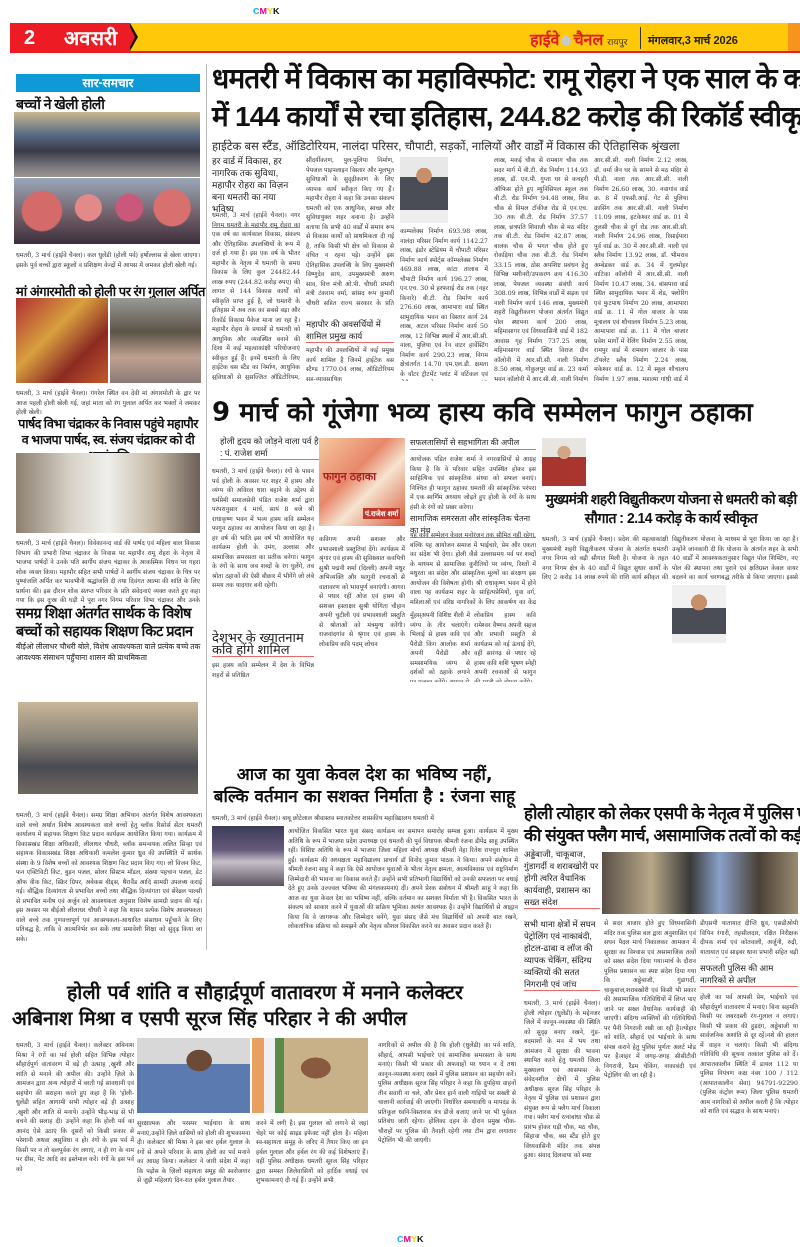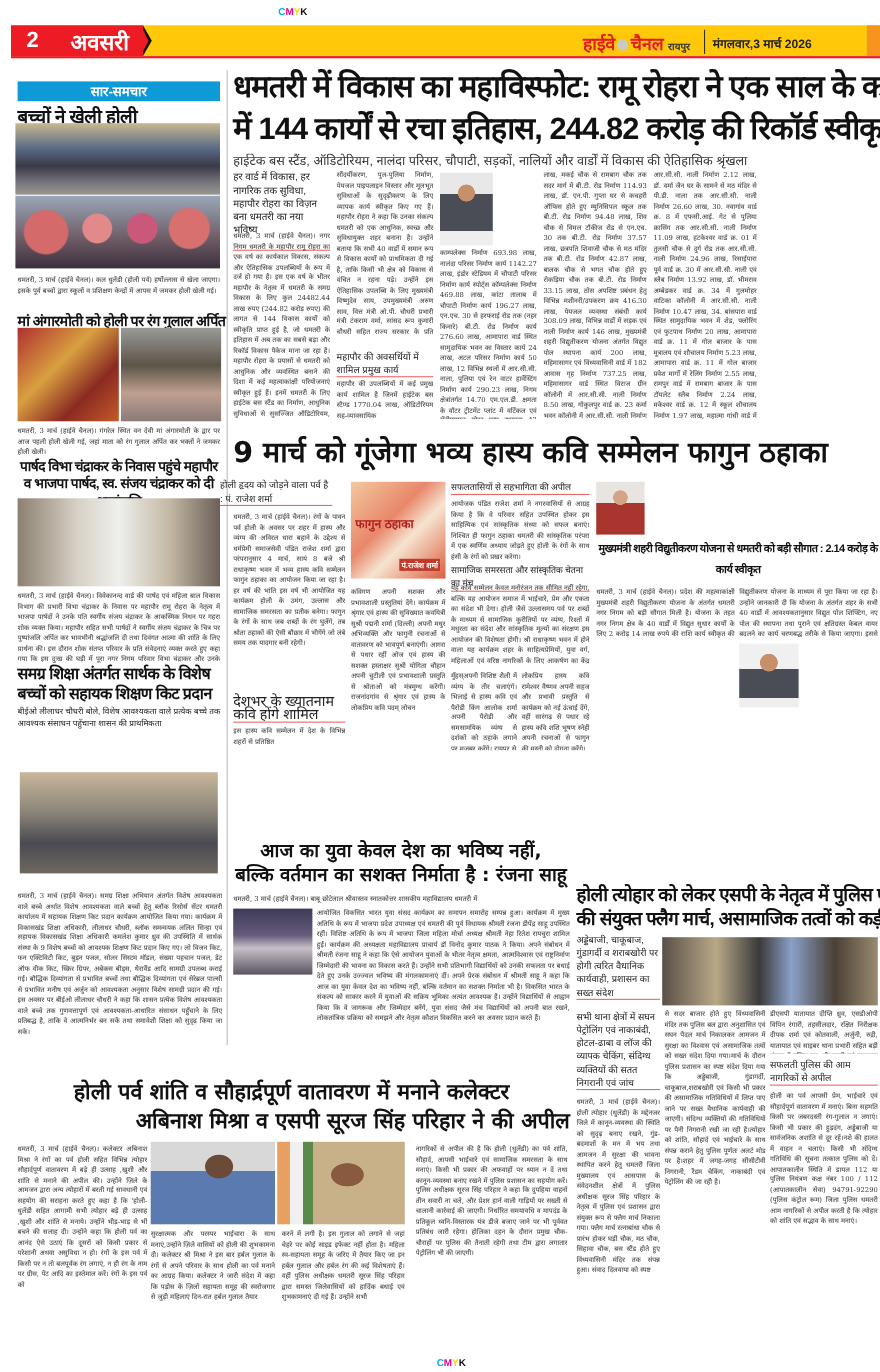--- a/index.html
+++ b/index.html
@@ -9,21 +9,21 @@
 .cmyk{font-family:"Liberation Sans",sans-serif;font-weight:bold;font-size:9px;letter-spacing:0}
 .cmyk .c{color:#00aeef}.cmyk .m{color:#ec008c}.cmyk .y{color:#f7d700}.cmyk .k{color:#111}
 .topbar{left:10px;top:23px;width:790px;height:28px;background:#ffc90a}
 .redblock{left:10px;top:23px;width:120px;height:28px;background:#ed1c24;color:#fff;font-family:"Liberation Sans",sans-serif;font-weight:bold;display:flex;align-items:center}
 .pageno{font-size:20px;margin-left:14px;width:40px}
 .section{font-size:20px}
 .chev{left:130px;top:23px;width:0;height:0;border-top:14px solid transparent;border-bottom:14px solid transparent;border-left:8px solid #111}
 .chev2{left:128px;top:23px;width:0;height:0;border-top:14px solid transparent;border-bottom:14px solid transparent;border-left:7px solid #ed1c24}
 .orangebar{left:788px;top:23px;width:12px;height:28px;background:#f7941d}
 .brand{left:530px;top:28px;font-family:"Liberation Sans",sans-serif;font-size:16px;color:#e31b23;font-weight:bold}
-.brand .city{font-size:9px;color:#333;font-weight:bold;margin-left:4px}
+.brand .city{font-size:9px;color:#333;font-weight:normal;margin-left:4px}
 .brand .disc{display:inline-block;width:10px;height:10px;border-radius:50%;background:#c9c9c9;vertical-align:middle;margin:0 2px}
 .datediv{left:640px;top:27px;width:1px;height:22px;background:#333}
 .date{left:648px;top:32px;font-family:"Liberation Sans",sans-serif;font-size:11px;font-weight:bold;color:#222}
 .redline{left:10px;top:51px;width:790px;height:2px;background:#ed1c24}
 .sar{left:16px;top:74px;width:184px;height:18px;background:#0d9ad7;color:#fff;font-family:"Liberation Sans",sans-serif;font-size:12px;font-weight:bold;text-align:center;line-height:18px}
 .hl{font-family:"DejaVu Sans",sans-serif;font-weight:bold;color:#111;line-height:1.1}
 .cond{font-family:"Liberation Sans",sans-serif;font-weight:bold;letter-spacing:-0.5px;color:#111}
 .body{font-family:"DejaVu Serif",serif;font-size:6.2px;line-height:9.5px;color:#333;text-align:justify;overflow:hidden}
 .photo{overflow:hidden}
 .vrule{width:1px;background:#bbb}
@@ -46,21 +46,21 @@
 <div class="abs brand">
   <span>हाईवे</span><span class="disc"></span><span>चैनल</span><span class="city">रायपुर</span>
 </div>
 <div class="abs datediv"></div>
 <div class="abs date">मंगलवार,3 मार्च 2026</div>
 <div class="abs redline"></div>
 
 <div class="abs vrule" style="left:206px;top:64px;height:886px"></div>
 
 <div class="abs sar">सार-समचार</div>
-<div class="abs cond" style="left:16px;top:94px;font-size:17px">बच्चों ने खेली होली</div>
+<div class="abs cond" style="left:16px;top:94px;font-size:14px">बच्चों ने खेली होली</div>
 <div class="abs photo" style="left:14px;top:112px;width:186px;height:65px;background:linear-gradient(180deg,#c8b890 0%,#5a6b85 35%,#3a3a48 60%,#7b7a80 85%,#9a9690 100%)"></div>
 <div class="abs photo" style="left:14px;top:178px;width:186px;height:66px;background:radial-gradient(circle at 15% 50%,#d46a6a 0 12%,transparent 13%),radial-gradient(circle at 40% 45%,#e28a8a 0 11%,transparent 12%),radial-gradient(circle at 62% 45%,#c9587a 0 11%,transparent 12%),radial-gradient(circle at 85% 45%,#d87070 0 11%,transparent 12%),linear-gradient(180deg,#9aa7b8,#6d5b65 60%,#3c2f3d)"></div>
 <div class="abs body" style="left:16px;top:250px;width:184px;height:32px">धमतरी, 3 मार्च (हाईवे चैनल)। कल धुलेंडी (होली पर्व) हर्षोल्लास से खेला जाएगा। इसके पूर्व बच्चों द्वारा स्कूलों व प्रशिक्षण केन्द्रों में आपस में जमकर होली खेली गई।</div>
 <div class="abs cond" style="left:16px;top:282px;font-size:13px">मां अंगारमोती को होली पर रंग गुलाल अर्पित</div>
 <div class="abs photo" style="left:16px;top:298px;width:92px;height:85px;background:linear-gradient(135deg,#b03030,#d9a040 40%,#8b2a22 70%,#c45a2a)"></div>
 <div class="abs photo" style="left:110px;top:298px;width:91px;height:85px;background:linear-gradient(180deg,#9a9a98,#5c5448 40%,#bfa090 70%,#8a7a78)"></div>
 <div class="abs body" style="left:16px;top:388px;width:184px;height:28px">धमतरी, 3 मार्च (हाईवे चैनल)। गंगरेल स्थित वन देवी मां अंगारमोती के द्वार पर आज पहली होली खेली गई, जहां माता को रंग गुलाल अर्पित कर भक्तों ने जमकर होली खेली।</div>
 <div class="abs cond" style="left:16px;top:416px;width:184px;font-size:12.5px;text-align:center;line-height:16px">पार्षद विभा चंद्राकर के निवास पहुंचे महापौर व भाजपा पार्षद, स्व. संजय चंद्राकर को दी श्रद्धांजलि</div>
 <div class="abs photo" style="left:16px;top:453px;width:184px;height:80px;background:linear-gradient(90deg,#8c8070,#d8d2c8 30%,#efefec 50%,#c4b8a4 75%,#6b5f58)"></div>
 <div class="abs body" style="left:16px;top:538px;width:184px;height:66px">धमतरी, 3 मार्च (हाईवे चैनल)। विवेकानन्द वार्ड की पार्षद एवं महिला बाल विकास विभाग की प्रभारी विभा चंद्राकर के निवास पर महापौर रामू रोहरा के नेतृत्व में भाजपा पार्षदों ने उनके पति स्वर्गीय संजय चंद्राकर के आकस्मिक निधन पर गहरा शोक व्यक्त किया। महापौर सहित सभी पार्षदों ने स्वर्गीय संजय चंद्राकर के चित्र पर पुष्पांजलि अर्पित कर भावभीनी श्रद्धांजलि दी तथा दिवंगत आत्मा की शांति के लिए प्रार्थना की। इस दौरान शोक संतप्त परिवार के प्रति संवेदनाएं व्यक्त करते हुए कहा गया कि इस दुःख की घड़ी में पूरा नगर निगम परिवार विभा चंद्राकर और उनके परिजनों के साथ खड़ा है।</div>
@@ -78,37 +78,37 @@
 <div class="abs sub under" style="left:306px;top:318px;width:88px;font-size:8.5px;line-height:12px">महापौर की अवसर्धियों में शामिल प्रमुख कार्य</div>
 <div class="abs body" style="left:306px;top:345px;width:88px;height:36px">महापौर की उपलब्धियों में कई प्रमुख कार्य शामिल है जिनमें हाईटेक बस स्टैण्ड 1770.04 लाख, ऑडिटोरियम सह-व्यावसायिक</div>
 <div class="abs photo" style="left:400px;top:157px;width:48px;height:66px;background:radial-gradient(circle at 50% 28%,#c8906a 0 14%,transparent 15%),linear-gradient(180deg,#e8e8e8 0 30%,#4a4d55 30% 80%,#eeeeee 80%)"></div>
 <div class="abs body" style="left:450px;top:157px;width:34px;height:66px;letter-spacing:1.5px"></div>
 <div class="abs body" style="left:400px;top:226px;width:88px;height:155px">काम्पलेक्स निर्माण 693.98 लाख, नालंदा परिसर निर्माण कार्य 1142.27 लाख, इंडोर स्टेडियम में चौपाटी परिसर निर्माण कार्य स्पोर्ट्स कॉम्पलेक्स निर्माण 469.88 लाख, कांटा तालाब में चौपाटी निर्माण कार्य 196.27 लाख, एन.एच. 30 से हरफराई रोड तक (नहर किनारे) बी.टी. रोड निर्माण कार्य 276.60 लाख, आमापारा वार्ड स्थित सामुदायिक भवन का विस्तार कार्य 24 लाख, अटल परिसर निर्माण कार्य 50 लाख, 12 विभिन्न स्थलों में आर.सी.सी. नाला, पुलिया एवं रेन वाटर हार्वेस्टिंग निर्माण कार्य 290.23 लाख, निगम क्षेत्रांतर्गत 14.70 एम.एल.डी. क्षमता के वॉटर ट्रीटमेंट प्लांट में वर्टिकल एवं सेंट्रीफ्युगल मोटर पम्प स्थापना 42 लाख, वार्ड क्र. 01-20 एवं 21-40 के निजी घरों में 1500 नग नल कनेक्शन कार्य 99.86 लाख, सूखे एवं गीले कचरे के प्रबंधन हेतु संयंत्र स्थापना एवं उन्नयन कार्य 479.68 लाख, घड़ी चौक शॉपिंग कॉम्पलेक्स के प्रथम तल में क्रिएटर स्टूडियो, पॉडकास्ट स्टूडियो एवं को-वर्किंग स्पेस निर्माण 33.50</div>
 <div class="abs body" style="left:494px;top:155px;width:94px;height:226px">लाख, मकई चौक से रामबाग चौक तक सदर मार्ग में बी.टी. रोड निर्माण 114.93 लाख, डॉ. एन.पी. गुप्ता घर से कचहरी ऑफिस होते हुए म्युनिसिपल स्कूल तक बी.टी. रोड निर्माण 94.48 लाख, शिव चौक से विमल टॉकीज रोड से एन.एच. 30 तक बी.टी. रोड निर्माण 37.57 लाख, छत्रपति शिवाजी चौक से मठ मंदिर तक बी.टी. रोड निर्माण 42.87 लाख, बालक चौक से भगत चौक होते हुए रोकड़िया चौक तक बी.टी. रोड निर्माण 33.15 लाख, ठोस अपशिष्ट प्रबंधन हेतु विभिन्न मशीनरी/उपकरण क्रय 416.30 लाख, पेयजल व्यवस्था संबंधी कार्य 308.09 लाख, विभिन्न वार्डों में सड़क एवं नाली निर्माण कार्य 146 लाख, मुख्यमंत्री शहरी विद्युतीकरण योजना अंतर्गत विद्युत पोल स्थापना कार्य 200 लाख, महिमासागर एवं विंध्यवासिनी वार्ड में 182 आवास गृह निर्माण 737.25 लाख, महिमासागर वार्ड स्थित विराज ग्रीन कॉलोनी में आर.सी.सी. नाली निर्माण 8.50 लाख, गोकुलपुर वार्ड क्र. 23 कर्मा भवन कॉलोनी में आर.सी.सी. नाली निर्माण 9.18 लाख, गोकुलपुर वार्ड क्र. 23 में देवांगन घर से आर.सी.सी. नाली निर्माण 1.56 लाख, गोकुलपुर वार्ड क्र. 23 में देवांगन घर से शीतला मंदिर तक</div>
 <div class="abs body" style="left:594px;top:155px;width:94px;height:226px">आर.सी.सी. नाली निर्माण 2.12 लाख, डॉ. वर्मा जैन घर के सामने से मठ मंदिर से पी.डी. नाला तक आर.सी.सी. नाली निर्माण 26.60 लाख, 30. नवागांव वार्ड क्र. 8 में एफसी.आई. गेट से पुलिया क्रासिंग तक आर.सी.सी. नाली निर्माण 11.09 लाख, हटकेश्वर वार्ड क्र. 01 में तुलसी चौक से दुर्ग रोड तक आर.सी.सी. नाली निर्माण 24.96 लाख, रिसाईपारा पूर्व वार्ड क्र. 30 में आर.सी.सी. नाली एवं स्लैब निर्माण 13.92 लाख, डॉ. भीमराव अम्बेडकर वार्ड क्र. 34 में गुलमोहर वाटिका कॉलोनी में आर.सी.सी. नाली निर्माण 10.47 लाख, 34. बांसपारा वार्ड स्थित सामुदायिक भवन में शेड, फ्लोरिंग एवं फुटपाथ निर्माण 20 लाख, आमापारा वार्ड क्र. 11 में गोल बाजार के पास मूत्रालय एवं शौचालय निर्माण 5.23 लाख, आमापारा वार्ड क्र. 11 में गोल बाजार प्रवेश मार्गों में रेलिंग निर्माण 2.55 लाख, रामपुर वार्ड में रामबाग बाजार के पास टॉयलेट स्लैब निर्माण 2.24 लाख, मकेश्वर वार्ड क्र. 12 में स्कूल शौचालय निर्माण 1.97 लाख, महात्मा गांधी वार्ड में साईं मंदिर के पास सड़क निर्माण 1.80 लाख।</div>
 <div class="abs body" style="left:694px;top:155px;width:100px;height:226px"></div>
 
 <div class="abs hl" style="left:212px;top:398px;font-size:26px;white-space:nowrap;font-weight:bold">9 मार्च को गूंजेगा भव्य हास्य कवि सम्मेलन फागुन ठहाका</div>
-<div class="abs sub under" style="left:200px;top:435px;width:102px;font-size:8.5px;line-height:12px">होली हृदय को जोड़ने वाला पर्व है : पं. राजेश शर्मा</div>
+<div class="abs sub under" style="left:220px;top:435px;width:102px;font-size:8.5px;line-height:12px">होली हृदय को जोड़ने वाला पर्व है : पं. राजेश शर्मा</div>
 <div class="abs body" style="left:212px;top:466px;width:102px;height:160px">धमतरी, 3 मार्च (हाईवे चैनल)। रंगों के पावन पर्व होली के अवसर पर शहर में हास्य और व्यंग्य की अविरल धारा बहाने के उद्देश्य से धर्मप्रेमी समाजसेवी पंडित राजेश शर्मा द्वारा परंपरानुसार 4 मार्च, सायं 8 बजे श्री राधाकृष्ण भवन में भव्य हास्य कवि सम्मेलन फागुन ठहाका का आयोजन किया जा रहा है। हर वर्ष की भांति इस वर्ष भी आयोजित यह कार्यक्रम होली के उमंग, उल्लास और सामाजिक समरसता का प्रतीक बनेगा। फागुन के रंगों के साथ जब शब्दों के रंग घुलेंगे, तब श्रोता ठहाकों की ऐसी बौछार में भीगेंगे जो लंबे समय तक यादगार बनी रहेगी।</div>
 <div class="abs sub under" style="left:212px;top:632px;width:102px;font-size:13px;line-height:12px">देशभर के ख्यातनाम कवि होंगे शामिल</div>
 <div class="abs body" style="left:212px;top:660px;width:102px;height:20px">इस हास्य कवि सम्मेलन में देश के विभिन्न शहरों से प्रतिष्ठित</div>
 <div class="abs photo" style="left:319px;top:438px;width:86px;height:88px;background:linear-gradient(135deg,#f4c9a0,#e8876a 40%,#f6e4d0 60%,#da5e3e)">
   <div class="abs" style="left:4px;top:30px;font-family:'Liberation Sans',sans-serif;font-size:11px;font-weight:bold;color:#b02020">फागुन ठहाका</div>
   <div class="abs" style="left:44px;top:70px;font-family:'Liberation Sans',sans-serif;font-size:7px;font-weight:bold;color:#fff;background:#c0392b;padding:1px 2px">पं.राजेश शर्मा</div>
 </div>
 <div class="abs body" style="left:319px;top:534px;width:86px;height:148px">कविगण अपनी सशक्त और प्रभावशाली प्रस्तुतियां देंगे। कार्यक्रम में श्रृंगार एवं हास्य की सुविख्यात कवयित्री सुश्री पद्मनी शर्मा (दिल्ली) अपनी मधुर अभिव्यक्ति और फागुनी रचनाओं से वातावरण को भावपूर्ण बनाएंगी। आगरा से पधार रहीं ओज एवं हास्य की सशक्त हस्ताक्षर सुश्री योगिता चौहान अपनी चुटीली एवं प्रभावशाली प्रस्तुति से श्रोताओं को मंत्रमुग्ध करेंगी। राजनांदगांव से श्रृंगार एवं हास्य के लोकप्रिय कवि पदम् लोचन</div>
 <div class="abs sub under" style="left:410px;top:437px;width:126px;font-size:8px;line-height:12px">सफलतासियों से सहभागिता की अपील</div>
 <div class="abs body" style="left:410px;top:454px;width:126px;height:56px">आयोजक पंडित राजेश शर्मा ने नगरवासियों से आग्रह किया है कि वे परिवार सहित उपस्थित होकर इस साहित्यिक एवं सांस्कृतिक संध्या को सफल बनाएं। निश्चित ही फागुन ठहाका धमतरी की सांस्कृतिक परंपरा में एक स्वर्णिम अध्याय जोड़ते हुए होली के रंगों के साथ हंसी के रंगों को प्रखर करेगा।</div>
 <div class="abs sub under" style="left:410px;top:513px;width:126px;font-size:8px;line-height:12px">सामाजिक समरसता और सांस्कृतिक चेतना का मंच</div>
 <div class="abs body" style="left:410px;top:530px;width:126px;height:74px">यह कवि सम्मेलन केवल मनोरंजन तक सीमित नहीं रहेगा, बल्कि यह आयोजन समाज में भाईचारे, प्रेम और एकता का संदेश भी देगा। होली जैसे उल्लासमय पर्व पर शब्दों के माध्यम से सामाजिक कुरीतियों पर व्यंग्य, रिश्तों में मधुरता का संदेश और सांस्कृतिक मूल्यों का संरक्षण इस आयोजन की विशेषता होगी। श्री राधाकृष्ण भवन में होने वाला यह कार्यक्रम शहर के साहित्यप्रेमियों, युवा वर्ग, महिलाओं एवं वरिष्ठ नागरिकों के लिए आकर्षण का केंद्र रहेगा।</div>
 <div class="abs body" style="left:410px;top:610px;width:60px;height:72px">मुँहस्अपनी विशिष्ट शैली में व्यंग्य के तीर चलाएंगे। भिलाई से हास्य कवि एवं पैरोडी किंग आलोक शर्मा अपनी पैरोडी और समसामयिक व्यंग्य से दर्शकों को ठहाके लगाने पर मजबूर करेंगे। रायपुर से</div>
 <div class="abs body" style="left:474px;top:610px;width:62px;height:72px">लोकप्रिय हास्य कवि रामेश्वर वैष्णव अपनी सहज और प्रभावी प्रस्तुति से कार्यक्रम को नई ऊंचाई देंगे, वहीं सारंगढ़ से पधार रहे हास्य कवि शशि भूषण स्नेही अपनी रचनाओं से फागुन की मस्ती को दोगुना करेंगे।</div>
 
-<div class="abs cond" style="left:542px;top:490px;width:258px;font-size:10px;text-align:center;line-height:19px">मुख्यमंत्री शहरी विद्युतीकरण योजना से धमतरी को बड़ी सौगात : 2.14 करोड़ के कार्य स्वीकृत</div>
+<div class="abs cond" style="left:542px;top:490px;width:258px;font-size:14px;text-align:center;line-height:19px">मुख्यमंत्री शहरी विद्युतीकरण योजना से धमतरी को बड़ी सौगात : 2.14 करोड़ के कार्य स्वीकृत</div>
 <div class="abs photo" style="left:542px;top:438px;width:44px;height:48px;background:radial-gradient(circle at 50% 30%,#d4a585 0 16%,transparent 17%),linear-gradient(180deg,#e8e4e0 0 40%,#a8362e 40%)"></div>
 <div class="abs body" style="left:542px;top:534px;width:126px;height:46px">धमतरी, 3 मार्च (हाईवे चैनल)। प्रदेश की महत्वाकांक्षी मुख्यमंत्री शहरी विद्युतीकरण योजना के अंतर्गत धमतरी नगर निगम को बड़ी सौगात मिली है। योजना के तहत नगर निगम क्षेत्र के 40 वार्डों में विद्युत सुधार कार्यों के लिए 2 करोड़ 14 लाख रुपये की राशि कार्य स्वीकृत की गई है। इसी क्रम में गोकुलपुर वार्ड, भटगांव रोड स्थित संदीप डेयरी के पास विद्युत पोल स्थापना कार्य का विधिवत भूमि पूजन महापौर रामू रोहरा के करकमलों से संपन्न हुआ। भूमि पूजन अवसर पर महापौर श्री रोहरा ने कहा कि नगर निगम क्षेत्र में मूलभूत सुविधाओं का विस्तार उनकी सर्वोच्च प्राथमिकता है। उन्होंने बताया कि गोकुलपुर वार्ड सहित कई क्षेत्रों में लंबे समय से विद्युत पोल स्थापना, पोल शिफ्टिंग तथा जर्जर केबल बदलने की मांग की जा रही थी, जिसे अब मुख्यमंत्री शहरी</div>
 <div class="abs body" style="left:672px;top:534px;width:126px;height:46px">विद्युतीकरण योजना के माध्यम से पूरा किया जा रहा है।उन्होंने जानकारी दी कि योजना के अंतर्गत शहर के सभी 40 वार्डों में आवश्यकतानुसार विद्युत पोल शिफ्टिंग, नए पोल की स्थापना तथा पुराने एवं क्षतिग्रस्त केबल वायर बदलने का कार्य चरणबद्ध तरीके से किया जाएगा। इससे विद्युत व्यवस्था अधिक सुरक्षित, सुदृढ़ एवं व्यवस्थित होगी। कार्यक्रम में सभापति कौशिल्या देवांगन, एपी सोनी कार्यपालन अभियंता,धमतरी संभाग भारत सिन्हा सहायक अभियंता, धमतरी शहर रूपेश जोशी सहायक अभियंता,प्रोजेक्ट शेषनारायण देवांगन कनिष्ठ अभियंता संबंधित ठेकेदार,वार्ड पार्षद गजेंद्र कंवर,संतोष सोनकर,संजय देवांगन, जनप्रतिनिधि गण,नगर निगम के अधिकारीगण एवं बड़ी संख्या में क्षेत्रवासी उपस्थित रहे।</div>
 <div class="abs photo" style="left:672px;top:585px;width:54px;height:58px;background:radial-gradient(circle at 50% 30%,#c8906a 0 16%,transparent 17%),linear-gradient(180deg,#f0f0f0 0 40%,#4a4d55 40% 85%,#eee 85%)"></div>
 
 <div class="abs hl" style="left:212px;top:765px;width:305px;font-size:17px;text-align:center">आज का युवा केवल देश का भविष्य नहीं,</div>
 <div class="abs hl" style="left:212px;top:787px;width:305px;font-size:17px;text-align:center">बल्कि वर्तमान का सशक्त निर्माता है : रंजना साहू</div>
 <div class="abs body" style="left:212px;top:813px;width:305px;height:10px;white-space:nowrap">धमतरी, 3 मार्च (हाईवे चैनल)। बाबू छोटेलाल श्रीवास्तव स्नातकोत्तर शासकीय महाविद्यालय धमतरी में</div>
 <div class="abs photo" style="left:212px;top:826px;width:72px;height:60px;background:linear-gradient(180deg,#3c3c58,#665a7a 40%,#c8c0c8 60%,#5a5460)"></div>
 <div class="abs body" style="left:288px;top:826px;width:230px;height:124px">आयोजित विकसित भारत युवा संसद कार्यक्रम का समापन समारोह सम्पन्न हुआ। कार्यक्रम में मुख्य अतिथि के रूप में भाजपा प्रदेश उपाध्यक्ष एवं धमतरी की पूर्व विधायक श्रीमती रंजना डीपेंद्र साहू उपस्थित रहीं। विशिष्ट अतिथि के रूप में भाजपा जिला महिला मोर्चा अध्यक्ष श्रीमती नेहा रितेश रायचुरा शामिल हुईं। कार्यक्रम की अध्यक्षता महाविद्यालय प्राचार्य डॉ विनोद कुमार पाठक ने किया। अपने संबोधन में श्रीमती रंजना साहू ने कहा कि ऐसे आयोजन युवाओं के भीतर नेतृत्व क्षमता, आत्मविश्वास एवं राष्ट्रनिर्माण जिम्मेदारी की भावना का विकास करते हैं। उन्होंने सभी प्रतिभागी विद्यार्थियों को उनकी सफलता पर बधाई देते हुए उनके उज्ज्वल भविष्य की मंगलकामनाएं दीं। अपने प्रेरक संबोधन में श्रीमती साहू ने कहा कि आज का युवा केवल देश का भविष्य नहीं, बल्कि वर्तमान का सशक्त निर्माता भी है। विकसित भारत के संकल्प को साकार करने में युवाओं की सक्रिय भूमिका अत्यंत आवश्यक है। उन्होंने विद्यार्थियों से आह्वान किया कि वे जागरूक और जिम्मेदार बनेंगे, युवा संसद जैसे मंच विद्यार्थियों को अपनी बात रखने, लोकतांत्रिक प्रक्रिया को समझने और नेतृत्व कौशल विकसित करने का अवसर प्रदान करते हैं।</div>
@@ -118,21 +118,21 @@
 <div class="abs sub under" style="left:524px;top:848px;width:76px;font-size:8.5px;line-height:12px">अड्डेबाजी, चाकूबाज, गुंडागर्दी व शराबखोरी पर होगी त्वरित वैधानिक कार्यवाही, प्रशासन का सख्त संदेश</div>
 <div class="abs photo" style="left:602px;top:852px;width:196px;height:62px;background:linear-gradient(90deg,#5a5048,#b8a888 25%,#3a3a3a 45%,#8aa0c8 60%,#4a4036 80%,#9a8a70)"></div>
 <div class="abs sub under" style="left:524px;top:918px;width:76px;font-size:8.5px;line-height:12px">सभी थाना क्षेत्रों में सघन पेट्रोलिंग एवं नाकाबंदी, होटल-ढाबा व लॉज की व्यापक चेकिंग, संदिग्ध व्यक्तियों की सतत निगरानी एवं जांच</div>
 <div class="abs body" style="left:524px;top:998px;width:76px;height:236px">धमतरी, 3 मार्च (हाईवे चैनल)। होली त्योहार (धुलेंडी) के मद्देनजर जिले में कानून-व्यवस्था की स्थिति को सुदृढ़ बनाए रखने, गुंड-बदमाशों के मन में भय तथा आमजन में सुरक्षा की भावना स्थापित करने हेतु धमतरी जिला मुख्यालय एवं आसपास के संवेदनशील क्षेत्रों में पुलिस अधीक्षक सूरज सिंह परिहार के नेतृत्व में पुलिस एवं प्रशासन द्वारा संयुक्त रूप से फ्लैग मार्च निकाला गया। फ्लैग मार्च रत्नाबांधा चौक से प्रारंभ होकर घड़ी चौक, मठ चौक, सिहावा चौक, बस स्टैंड होते हुए विंध्यवासिनी मंदिर तक संपन्न हुआ। संवाद दिलवाया को स्पष्ट</div>
 <div class="abs body" style="left:604px;top:918px;width:92px;height:300px">से सदर बाजार होते हुए विंध्यवासिनी मंदिर तक पुलिस बल द्वारा अनुशासित एवं सघन पैदल मार्च निकालकर आमजन में सुरक्षा का विश्वास एवं असामाजिक तत्वों को सख्त संदेश दिया गया।मार्च के दौरान पुलिस प्रशासन का स्पष्ट संदेश दिया गया कि अड्डेबाजी, गुंडागर्दी, चाकूबाज,शराबखोरी एवं किसी भी प्रकार की असामाजिक गतिविधियों में लिप्त पाए जाने पर सख्त वैधानिक कार्यवाही की जाएगी। संदिग्ध व्यक्तियों की गतिविधियों पर पैनी निगरानी रखी जा रही है।त्योहार को शांति, सौहार्द एवं भाईचारे के साथ संपन्न कराने हेतु पुलिस पूर्णतः अलर्ट मोड पर है।शहर में जगह-जगह सीसीटीवी निगरानी, रैंडम चेकिंग, नाकाबंदी एवं पेट्रोलिंग की जा रही है।</div>
 <div class="abs body" style="left:700px;top:918px;width:98px;height:40px">डीएसपी यातायात दीप्ति ध्रुव, एसडीओपी विपिन रंगारी, तहसीलदार, रक्षित निरीक्षक दीपक शर्मा एवं कोतवाली, अर्जुनी, रुद्री, यातायात एवं साइबर थाना प्रभारी सहित बड़ी संख्या में पुलिस बल, डीआरजी एवं यातायात पुलिस जवान उपस्थित रहे।</div>
 <div class="abs sub under" style="left:700px;top:962px;width:98px;font-size:8.5px;line-height:12px">सफलती पुलिस की आम नागरिकों से अपील</div>
 <div class="abs body" style="left:700px;top:992px;width:98px;height:232px">होली का पर्व आपसी प्रेम, भाईचारे एवं सौहार्दपूर्ण वातावरण में मनाएं। बिना सहमति किसी पर जबरदस्ती रंग-गुलाल न लगाएं।किसी भी प्रकार की हुड़दंग, अड्डेबाजी या सार्वजनिक अशांति से दूर रहें।नशे की हालत में वाहन न चलाएं। किसी भी संदिग्ध गतिविधि की सूचना तत्काल पुलिस को दें।आपातकालीन स्थिति में डायल 112 या पुलिस नियंत्रण कक्ष नंबर 100 / 112 (आपातकालीन सेवा) 94791-92290 (पुलिस कंट्रोल रूम) जिला पुलिस धमतरी आम नागरिकों से अपील करती है कि त्योहार को शांति एवं सद्भाव के साथ मनाएं।</div>
 
 <div class="abs hl" style="left:12px;top:982px;width:506px;font-size:19.5px;text-align:center">होली पर्व शांति व सौहार्द्रपूर्ण वातावरण में मनाने कलेक्टर</div>
-<div class="abs hl" style="left:12px;top:1008px;width:506px;font-size:19.5px;text-align:right">अबिनाश मिश्रा व एसपी सूरज सिंह परिहार ने की अपील</div>
+<div class="abs hl" style="left:12px;top:1008px;width:506px;font-size:19.5px;text-align:left">अबिनाश मिश्रा व एसपी सूरज सिंह परिहार ने की अपील</div>
 <div class="abs photo" style="left:137px;top:1038px;width:113px;height:75px;background:radial-gradient(ellipse at 55% 30%,#6b4a38 0 14%,transparent 15%),linear-gradient(180deg,#d8d8d8 0 35%,#5a7ab0 35%)"></div>
 <div class="abs photo" style="left:252px;top:1038px;width:116px;height:75px;background:radial-gradient(ellipse at 55% 40%,#8a5a40 0 16%,transparent 17%),linear-gradient(90deg,#e8a060 0 10%,#f0f0f0 10% 20%,#5a8a4a 20% 28%,#c8b088 28%)"></div>
 <div class="abs body" style="left:16px;top:1040px;width:118px;height:194px">धमतरी, 3 मार्च (हाईवे चैनल)। कलेक्टर अबिनाश मिश्रा ने रंगों का पर्व होली सहित विभिन्न त्योहार सौहार्दपूर्ण वातावरण में बड़े ही उत्साह ,खुशी और शांति से मनाने की अपील की। उन्होंने ज़िले के आमजन द्वारा अन्य त्योहारों में बरती गई सावधानी एवं सहयोग की सराहना करते हुए कहा है कि 'होली-धुलेंडी सहित आगामी सभी त्योहार बड़े ही उत्साह ,खुशी और शांति से मनाये। उन्होंने भीड़-भाड़ से भी बचने की सलाह दी। उन्होंने कहा कि होली पर्व का आनंद ऐसे उठाएं कि दूसरों को किसी प्रकार से परेशानी अथवा असुविधा न हो। रंगों के इस पर्व में किसी पर न तो बलपूर्वक रंग लगाएं, न ही रंग के नाम पर ग्रीस, पेंट आदि का इस्तेमाल करें। रंगों के इस पर्व को</div>
 <div class="abs body" style="left:137px;top:1118px;width:113px;height:116px">सुरक्षात्मक और परस्पर भाईचारा के साथ मनाएं,उन्होंने ज़िले वासियों को होली की शुभकामना दी। कलेक्टर श्री मिश्रा ने इस बार हर्बल गुलाल के रंगों से अपने परिवार के साथ होली का पर्व मनाने का आग्रह किया। कलेक्टर ने जारी संदेश में कहा कि पड़ोस के ज़िलों सहायता समूह की स्वरोजगार से जुड़ी महिलाएं दिन-रात हर्बल गुलाल तैयार</div>
 <div class="abs body" style="left:256px;top:1118px;width:112px;height:116px">करने में लगी है। इस गुलाल को लगाने से जहां चेहरे पर कोई साइड इफेक्ट नहीं होता है। महिला स्व-सहायता समूह के जरिए में तैयार किए जा इन हर्बल गुलाल और हर्बल रंग की कई विशेषताएं हैं। वहीं पुलिस अधीक्षक धमतरी सूरज सिंह परिहार द्वारा समस्त जिलेवासियों को हार्दिक बधाई एवं शुभकामनाएं दी गई हैं। उन्होंने सभी</div>
 <div class="abs body" style="left:378px;top:1040px;width:138px;height:194px">नागरिकों से अपील की है कि होली (धुलेंडी) का पर्व शांति, सौहार्द, आपसी भाईचारे एवं सामाजिक समरसता के साथ मनाएं। किसी भी प्रकार की अफवाहों पर ध्यान न दें तथा कानून-व्यवस्था बनाए रखने में पुलिस प्रशासन का सहयोग करें। पुलिस अधीक्षक सूरज सिंह परिहार ने कहा कि दुपहिया वाहनों तीन सवारी ना चले, और प्रेशर हार्न वाली गाड़ियों पर सख्ती से चालानी कार्रवाई की जाएगी। निर्धारित समयावधि व मापदंड के प्रतिकूल ध्वनि-विस्तारक यंत्र डीजे बजाए जाने पर भी पूर्ववत प्रतिबंध जारी रहेगा। होलिका दहन के दौरान प्रमुख चौक-चौराहों पर पुलिस की तैनाती रहेगी तथा टीम द्वारा लगातार पेट्रोलिंग भी की जाएगी।</div>
 
 <div class="abs cmyk" style="left:397px;top:1234px"><span class="c">C</span><span class="m">M</span><span class="y">Y</span><span class="k">K</span></div>
 
 </body></html>

